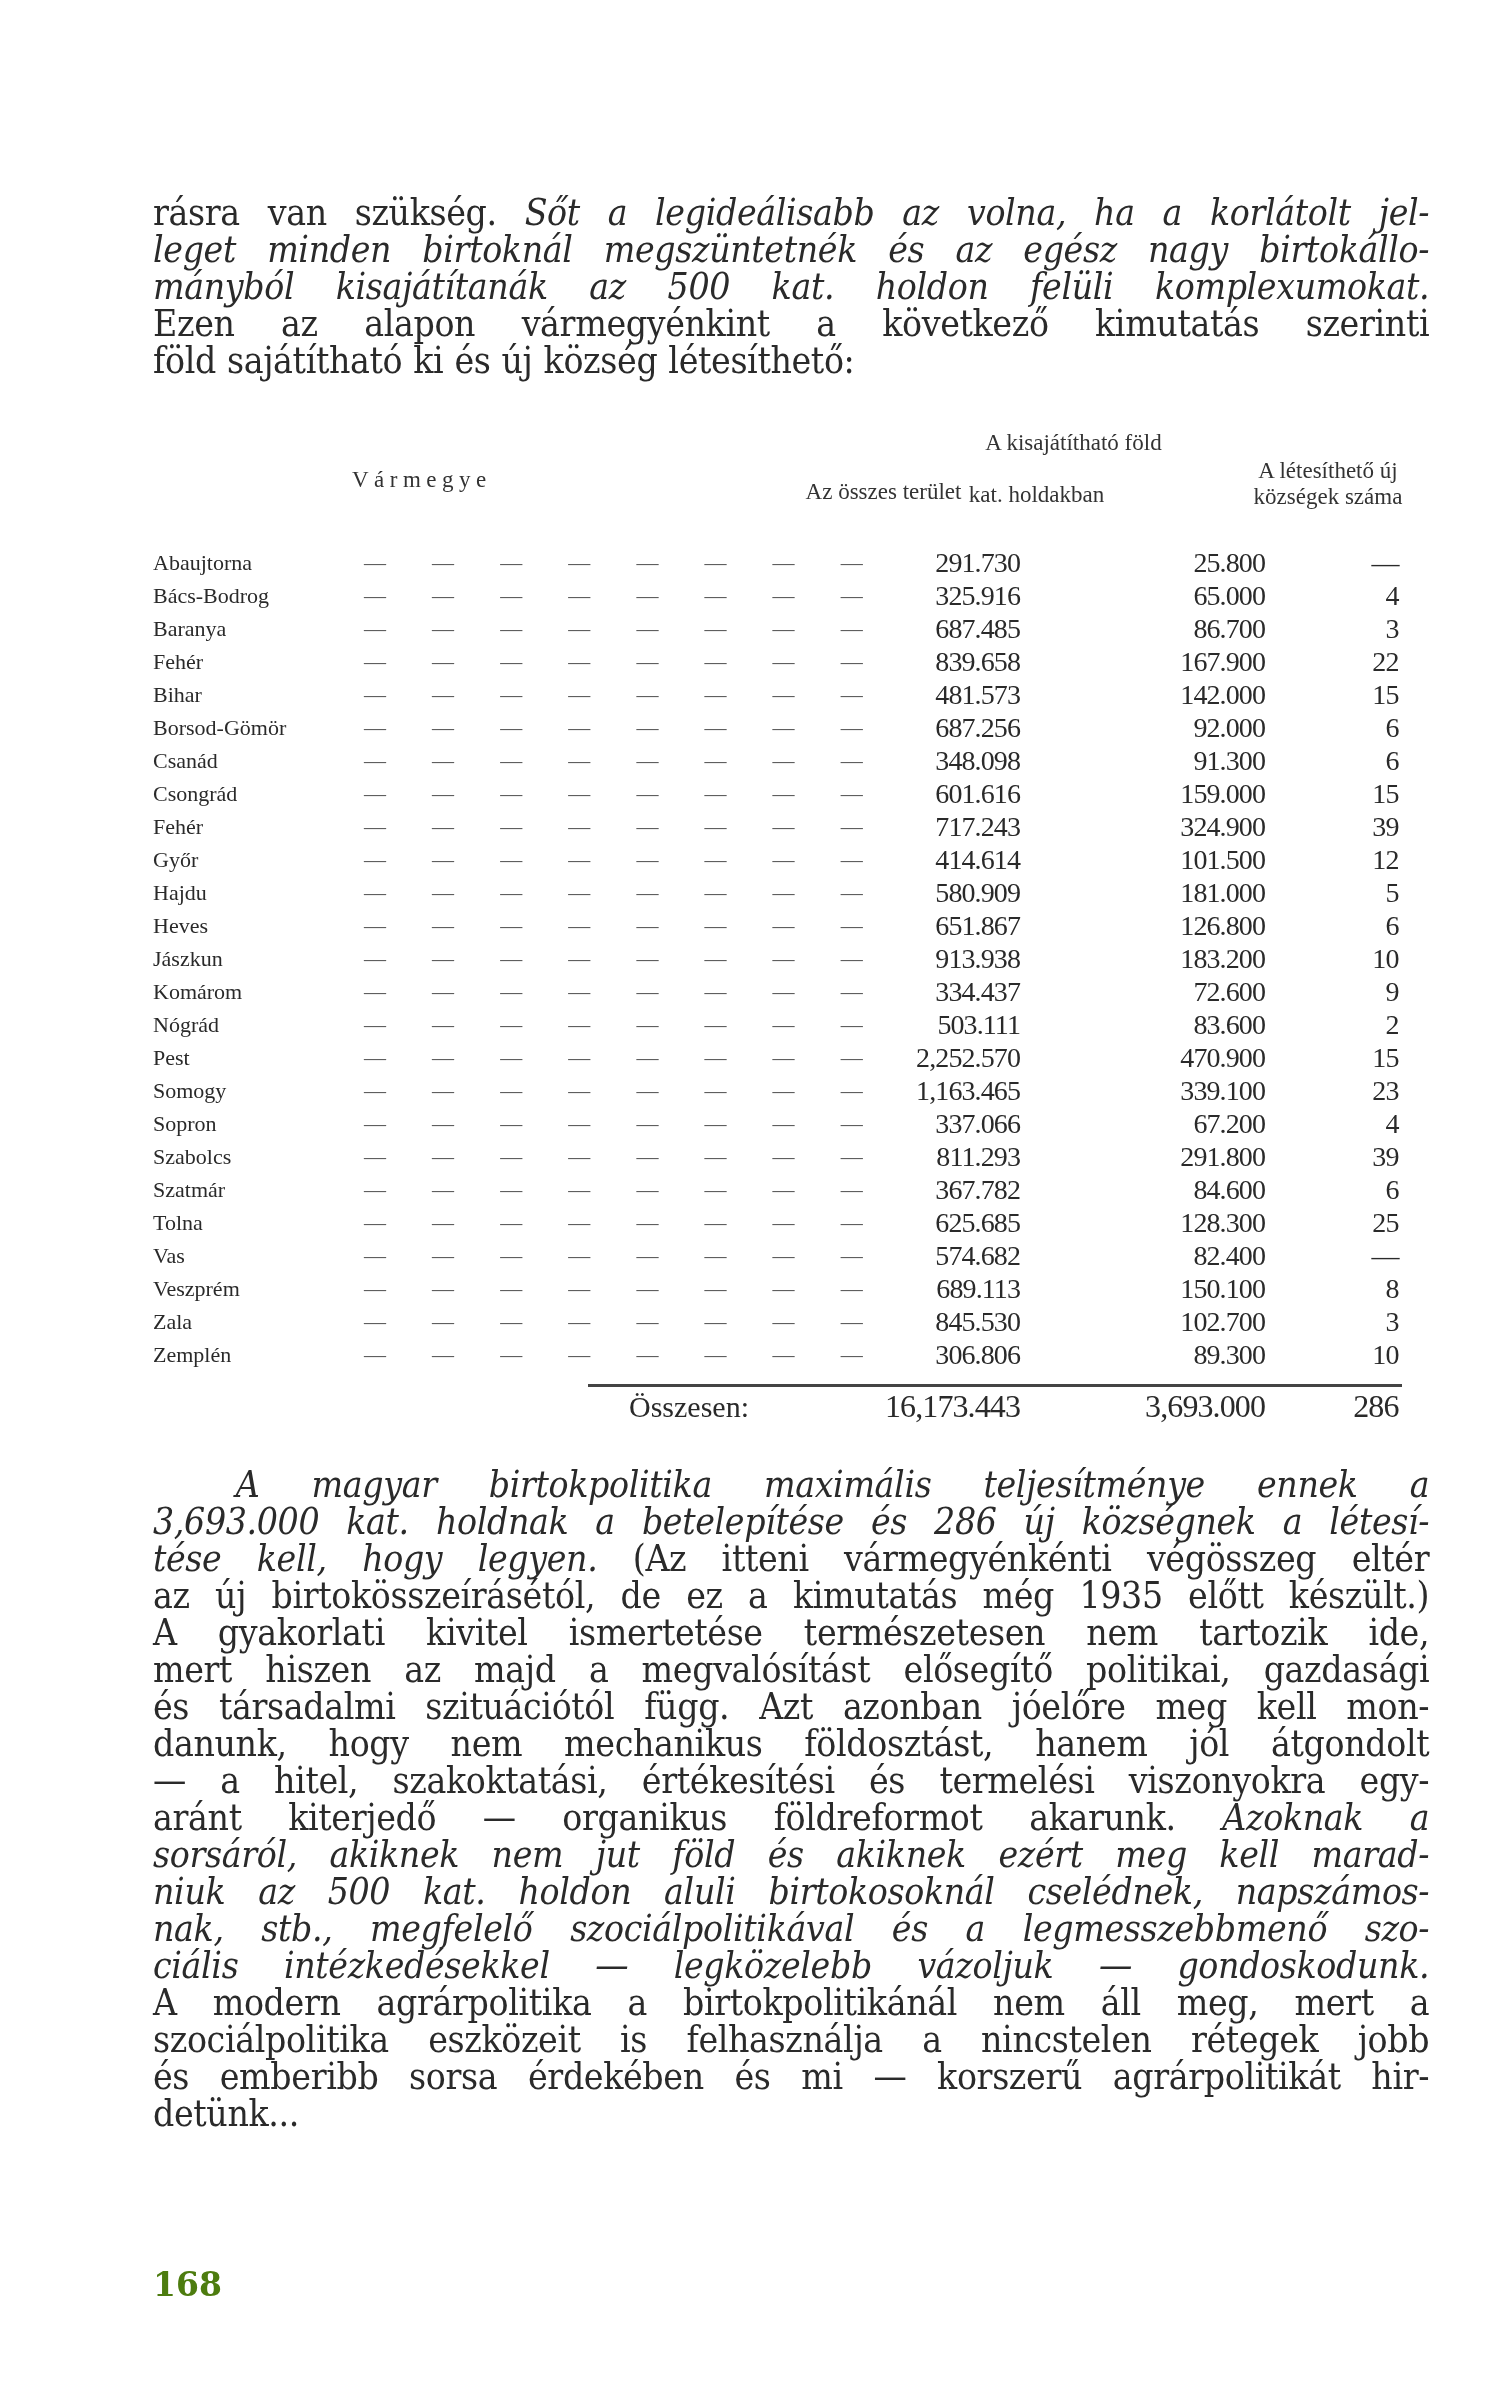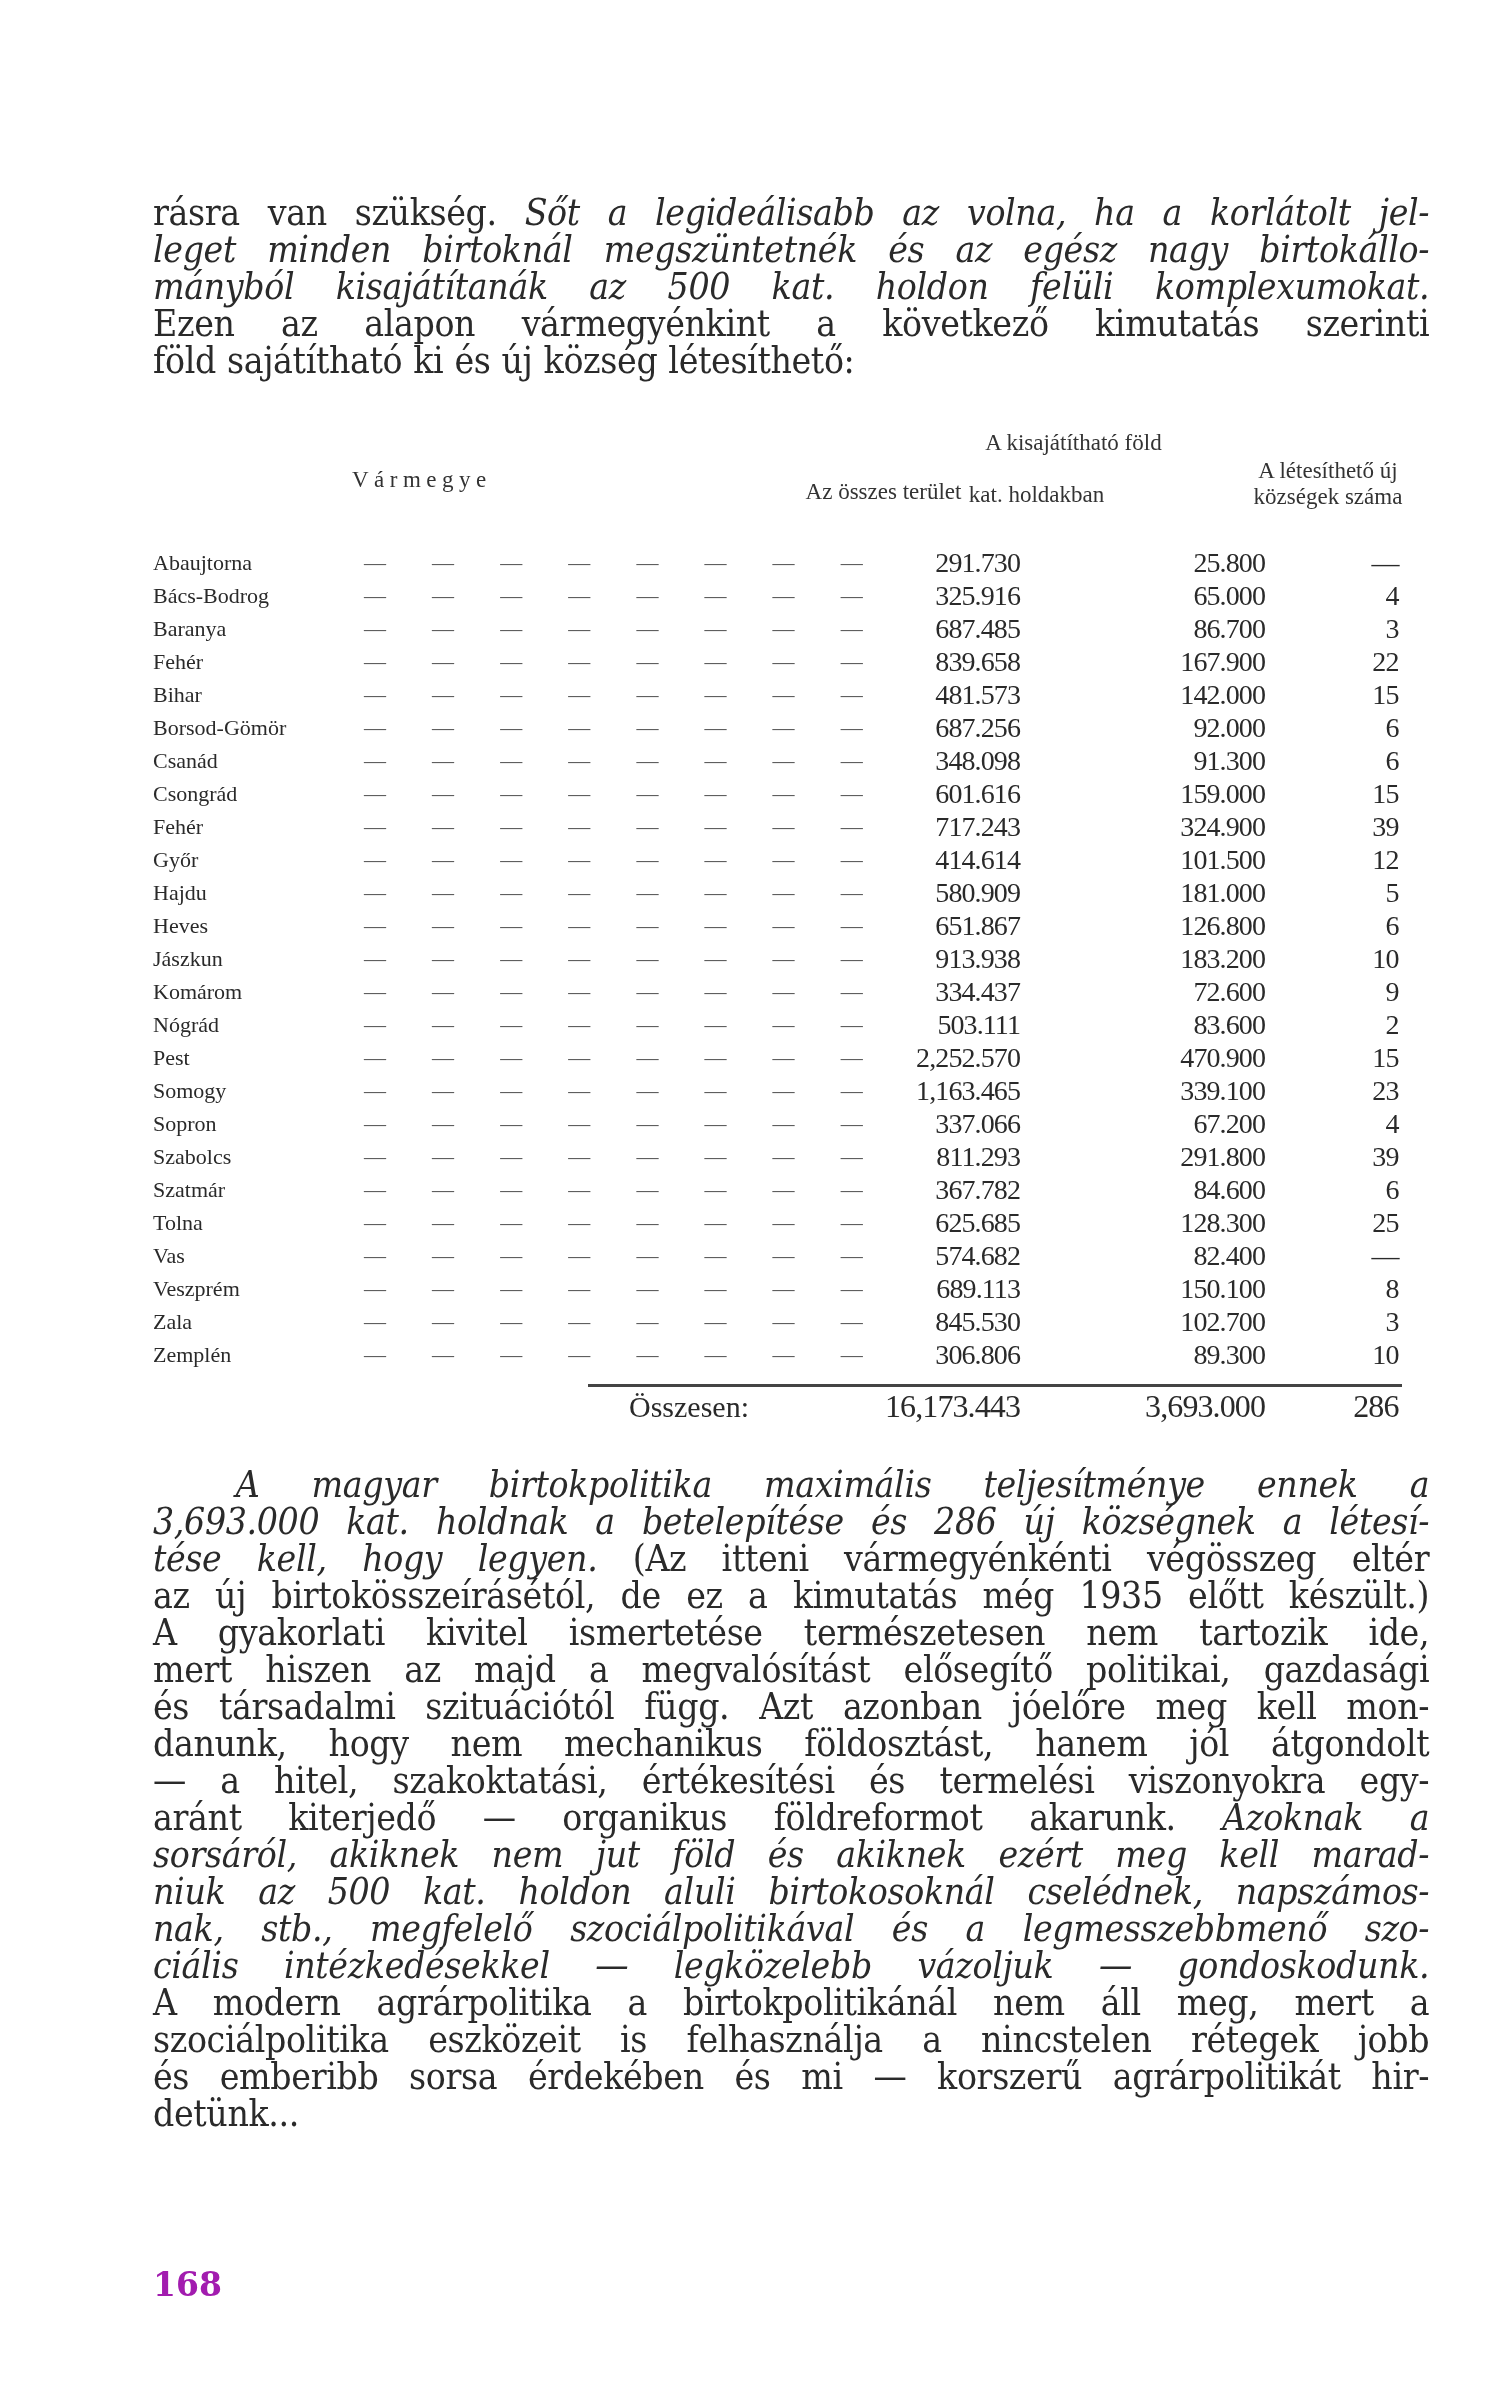--- a/index.html
+++ b/index.html
@@ -56,21 +56,21 @@
     .rule { position: absolute; top: 1384px; left: 435px; width: 814px; height: 2.8px; background: #444; }
     .total {
       position: absolute; top: 1390px; left: 0; width: 1276px; height: 33px;
       font-family: "Liberation Serif", serif; font-size: 30px; line-height: 33px;
     }
     .total .lbl { position: absolute; right: 680px; white-space: nowrap; }
     .total .num { position: absolute; top: 0; text-align: right; font-size: 32px; letter-spacing: -0.9px; }
 
     .pageno {
       position: absolute; left: 153px; top: 2265px;
-      font-family: "DejaVu Serif", serif; font-weight: bold; font-size: 33px; color: #a21caf;
+      font-family: "DejaVu Serif", serif; font-weight: bold; font-size: 33px; color: #4d7c0f;
     }
   </style>
 </head>
 <body>
 
 <div class="page">
 
   <div id="intro" class="para">
       <span class="line"><span>rásra van szükség. </span><span class="it">Sőt a legideálisabb az volna, ha a korlátolt jel-</span></span>
       <span class="line"><span class="it">leget minden birtoknál megszüntetnék és az egész nagy birtokállo-</span></span>

